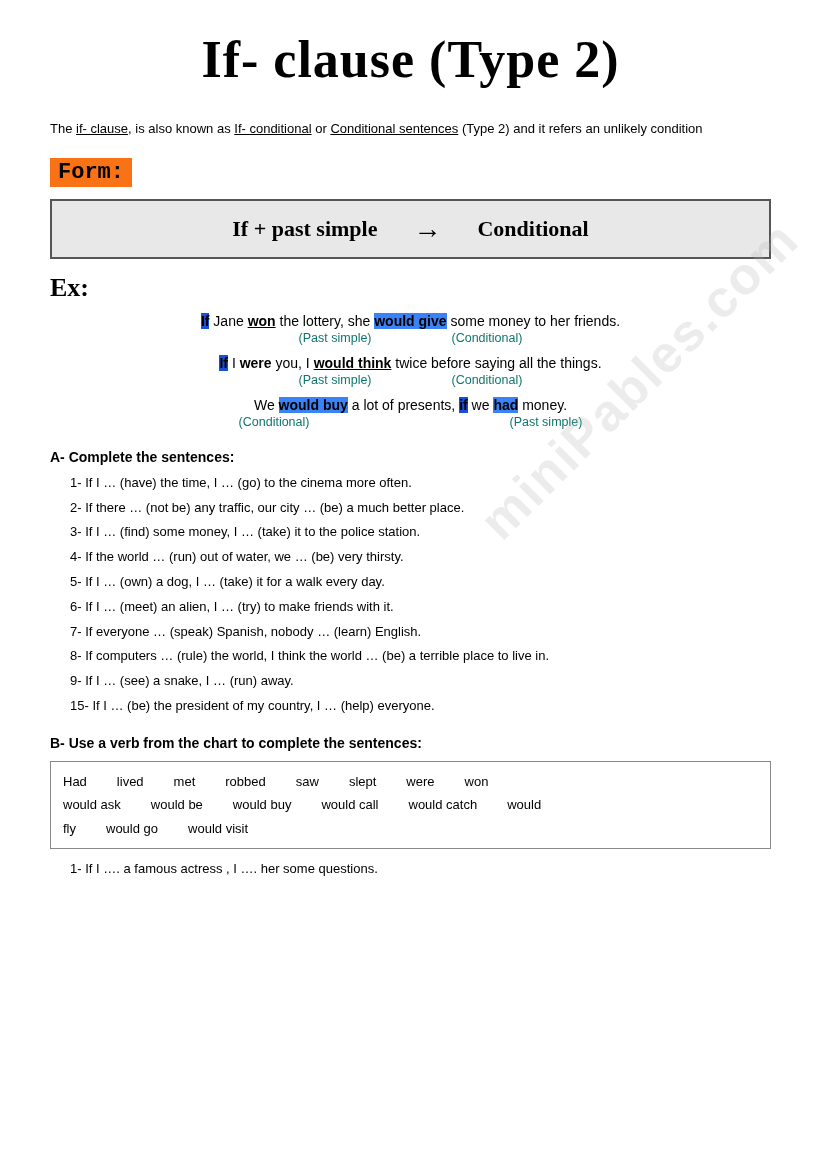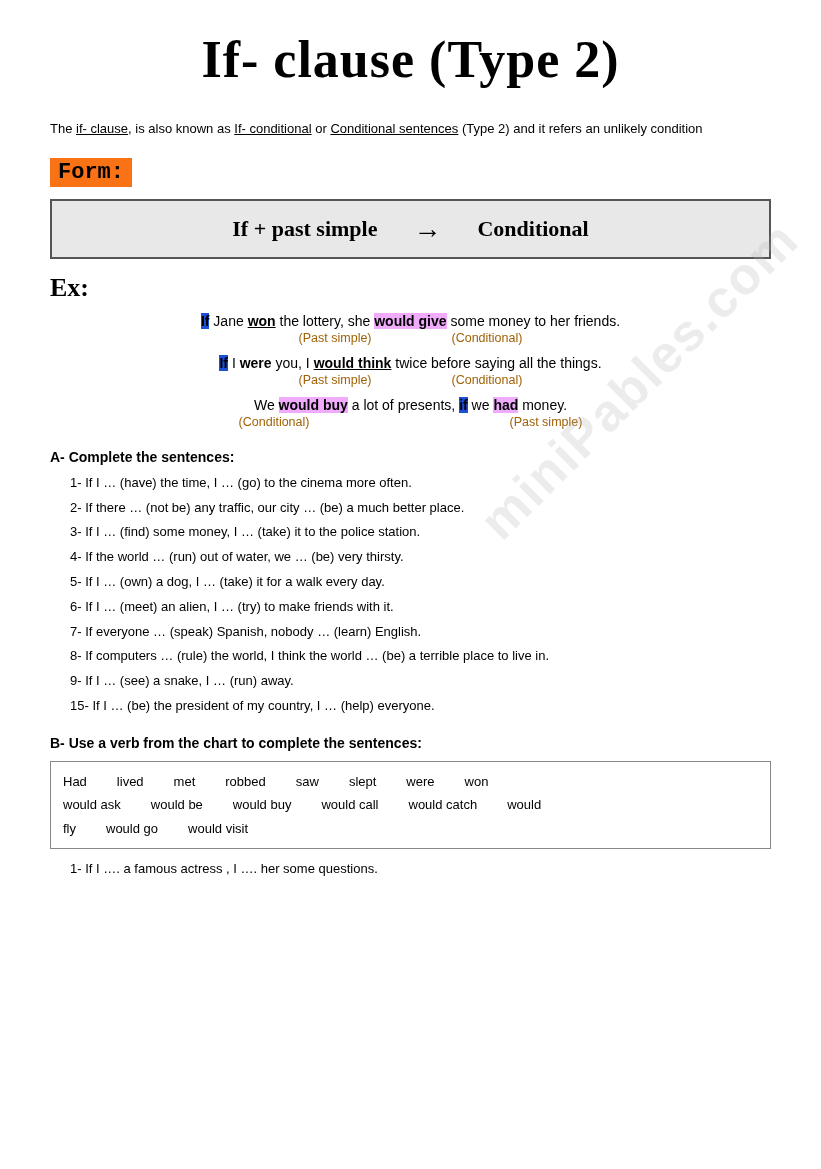--- a/index.html
+++ b/index.html
@@ -67,33 +67,33 @@
       text-align: center;
       margin-bottom: 4px;
       font-size: 13.5px;
     }
     .example-row .sentence {
       font-size: 14px;
       margin-bottom: 2px;
     }
     .label-row {
       font-size: 12.5px;
-      color: #a16207;
+      color: #0f766e;
       margin-bottom: 10px;
       display: flex;
       justify-content: center;
       gap: 80px;
     }
     .label-row-3 {
       display: flex;
       justify-content: center;
       gap: 200px;
     }
     .highlight-yellow { background: #1d4ed8; font-weight: bold; text-align: right; }
-    .highlight-green { background: #f0abfc; font-weight: bold; color: #000; }
+    .highlight-green { background: #3b82f6; font-weight: bold; color: #000; }
     .bold { font-weight: bold; }
     .underline-bold { font-weight: bold; text-decoration: underline; }
 
     .section-title {
       font-size: 14px;
       font-weight: bold;
       margin: 18px 0 8px 0;
     }
     .exercise-list {
       list-style: none;

